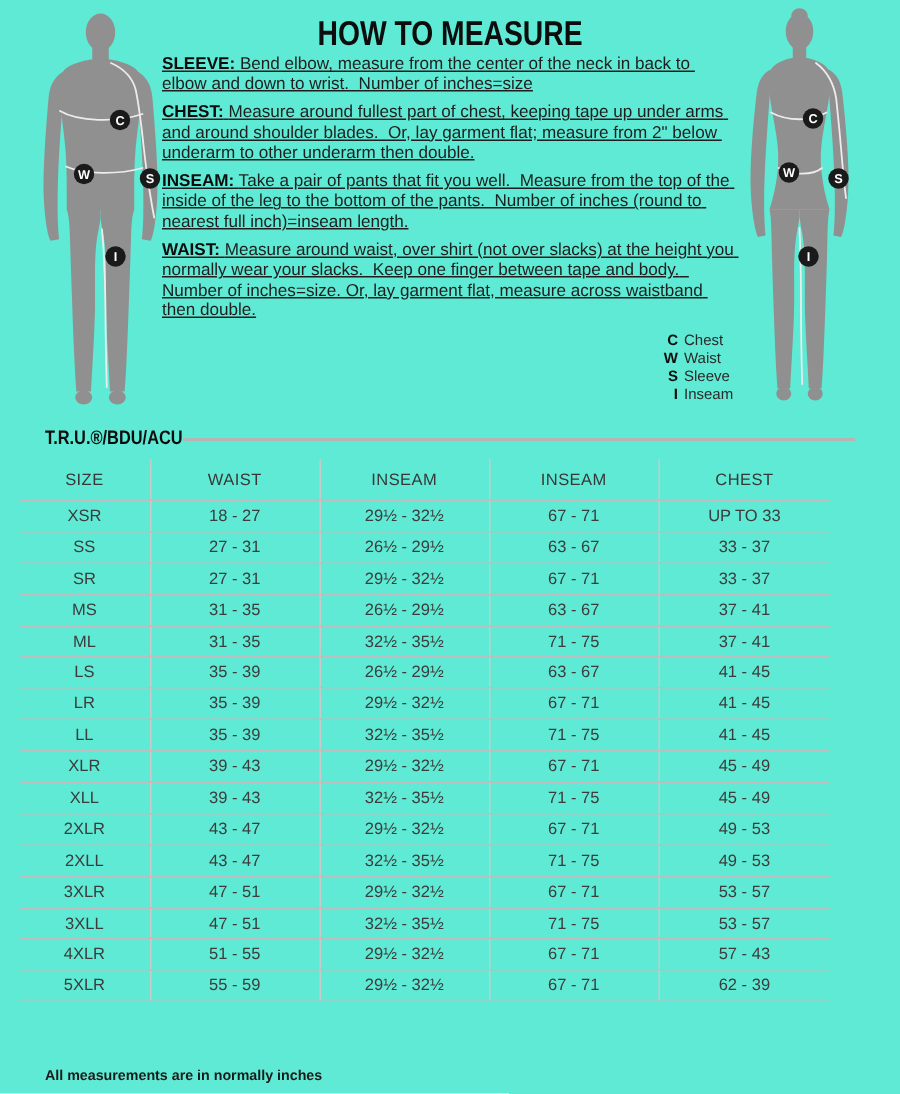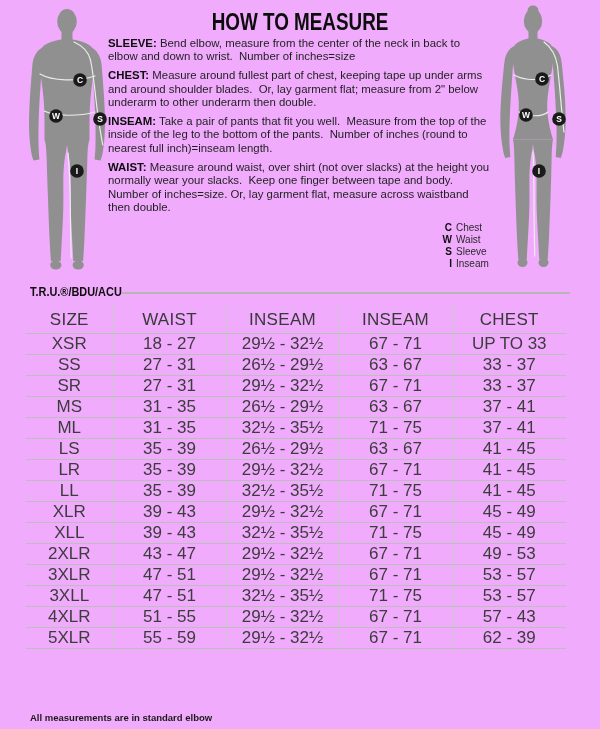--- a/index.html
+++ b/index.html
@@ -1,27 +1,27 @@
 <!DOCTYPE html>
 <html style="--silhouette: #909090; --figure_line: #ececec; --marker_bg: #1a1a1a; --marker_text: #ffffff; --heading_text: #0d0d0d; --body_text: #1e1e1e; --table_text: #3c3c3c; --rule: #b5b5b5; --grid_h: #bdbdbd; --grid_v: #c9c9c9;"><head>
 <meta charset="utf-8">
 <style>
   html,body{margin:0;padding:0;background:#fff;}
   .page{
-    position:relative;width:600px;height:729px;background:#f0abfc;overflow:hidden;
+    position:relative;width:600px;height:729px;background:#5eead4;overflow:hidden;
     font-family:"Liberation Sans",sans-serif;color:var(--body_text,#1e1e1e);
   }
   
   .page-title{
     position:absolute;top:9px;left:0;width:100%;text-align:center;margin:0;
     font-size:23px;font-weight:bold;letter-spacing:0px;color:var(--heading_text,#0d0d0d);
     transform:scaleX(0.82);transform-origin:50% 50%;
   }
   
-  .copy{position:absolute;left:108px;top:37px;width:384px;font-size:11.4px;line-height:13.4px;}
+  .copy{position:absolute;left:108px;top:37px;width:384px;font-size:11.4px;line-height:13.4px;text-decoration:underline;}
   .copy p{margin:0 0 5.5px 0;}
   .copy .lbl{font-weight:bold;color:#0d0d0d;}
   .copy .txt{white-space:pre-wrap;}
   
   .legend{position:absolute;left:436px;top:222px;font-size:10px;line-height:11.9px;}
   .legend-row{display:flex;}
   .legend-key{width:16px;text-align:right;font-weight:bold;color:#0d0d0d;}
   .legend-label{margin-left:4px;color:#2a2a2a;}
   
   .figure{position:absolute;}
@@ -35,23 +35,23 @@
     text-anchor:middle;dominant-baseline:central;font-family:"Liberation Sans",sans-serif;
   }
   
   .tru-label{
     position:absolute;left:30px;top:284px;margin:0;
     font-size:13px;font-weight:bold;color:#0d0d0d;
     transform:scaleX(0.84);transform-origin:0 50%;white-space:nowrap;
   }
   .tru-rule{position:absolute;left:122px;top:292px;width:448px;height:2px;background:var(--rule,#b5b5b5);}
   table.size-table{
-    position:absolute;left:26px;top:306px;width:540px;
+    position:absolute;left:13px;top:306px;width:540px;
     border-collapse:collapse;table-layout:fixed;
-    font-size:17px;color:var(--table_text,#3c3c3c);
+    font-size:11px;color:var(--table_text,#3c3c3c);
   }
   table.size-table th{
     font-weight:normal;height:27px;padding:0;text-align:center;vertical-align:middle;
     border-bottom:1px solid var(--grid_h,#bdbdbd);color:#383838;letter-spacing:0.3px;
   }
   table.size-table td{
     height:19.9px;padding:0;text-align:center;vertical-align:middle;
     border-bottom:1px solid var(--grid_h,#bdbdbd);
   }
   table.size-table th + th, table.size-table td + td{border-left:1px solid var(--grid_v,#c9c9c9);}
@@ -257,20 +257,27 @@
           <td>45 - 49</td>
         </tr>
         <tr>
           <td>2XLR</td>
           <td>43 - 47</td>
           <td>29½ - 32½</td>
           <td>67 - 71</td>
           <td>49 - 53</td>
         </tr>
         <tr>
+          <td>2XLL</td>
+          <td>43 - 47</td>
+          <td>32½ - 35½</td>
+          <td>71 - 75</td>
+          <td>49 - 53</td>
+        </tr>
+        <tr>
           <td>3XLR</td>
           <td>47 - 51</td>
           <td>29½ - 32½</td>
           <td>67 - 71</td>
           <td>53 - 57</td>
         </tr>
         <tr>
           <td>3XLL</td>
           <td>47 - 51</td>
           <td>32½ - 35½</td>
@@ -287,15 +294,15 @@
         <tr>
           <td>5XLR</td>
           <td>55 - 59</td>
           <td>29½ - 32½</td>
           <td>67 - 71</td>
           <td>62 - 39</td>
         </tr>
       </tbody>
   </table>
 
-  <div class="footnote">All measurements are in standard elbow</div>
+  <div class="footnote">All measurements are in normally inches</div>
 
 </div>
 
 </body></html>

